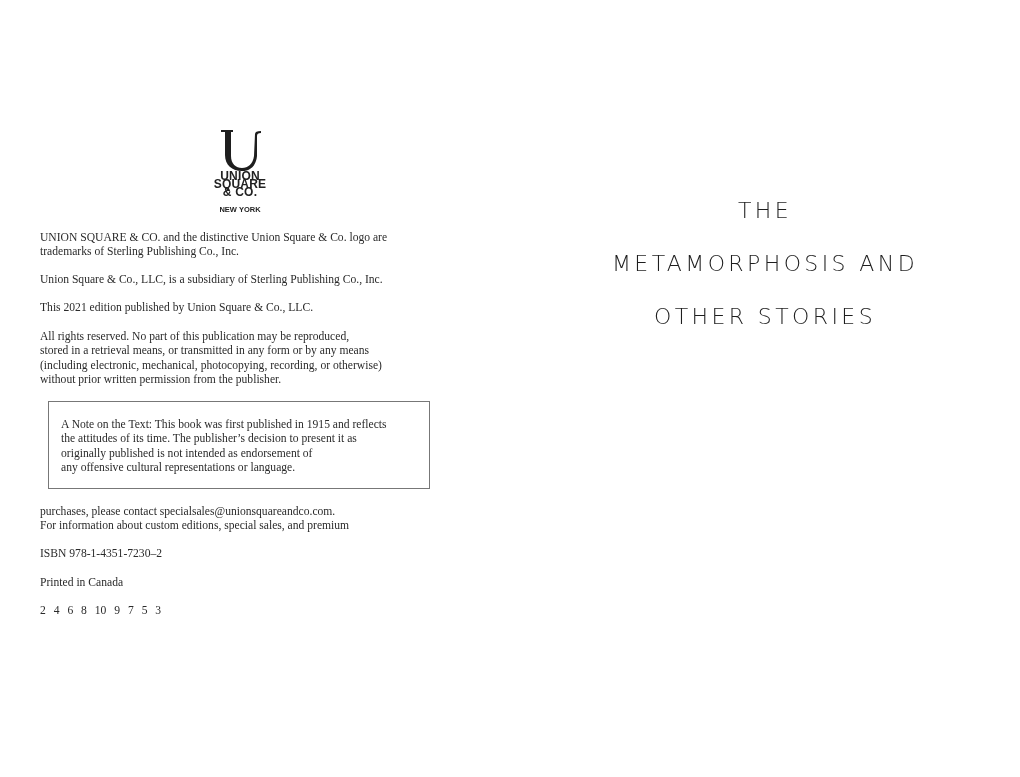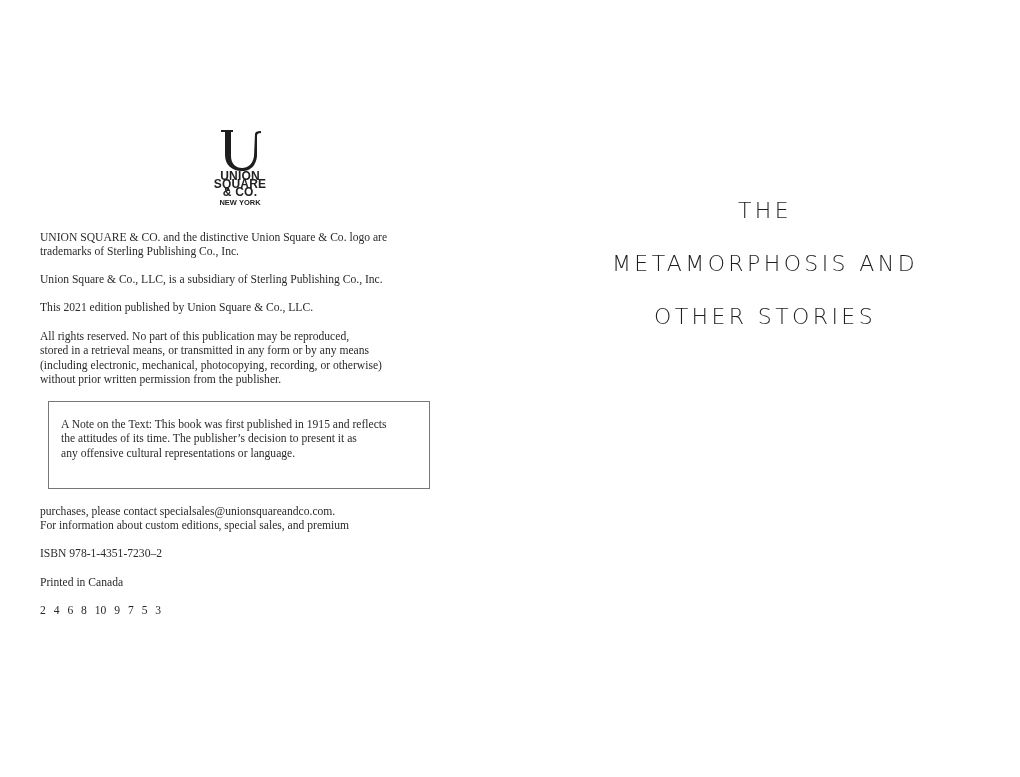--- a/index.html
+++ b/index.html
@@ -2,21 +2,21 @@
 <html><head>
 <meta charset="utf-8">
 <style>
   html, body { margin:0; padding:0; background:#ffffff; }
   body { width:1020px; height:777px; position:relative; overflow:hidden; color:#2a2a2a; }
   .page-left { position:absolute; left:0; top:0; width:510px; height:777px; }
   .page-right { position:absolute; left:510px; top:12px; width:510px; height:777px;margin-top:7px; }
   .logo { position:absolute; left:190px; top:128px; width:100px; text-align:center; }
   .logo-u { display:block; margin:0 auto; width:46px; height:44px; }
   .logo-line { font-family:"Liberation Sans", sans-serif; font-weight:bold; font-size:12px; line-height:8px; color:#222; letter-spacing:0.2px; }
-  .logo-city { font-family:"Liberation Sans", sans-serif; font-weight:bold; font-size:7.5px; color:#222; margin-top:2px; }
+  .logo-city { font-family:"Liberation Sans", sans-serif; font-weight:bold; font-size:7.5px; color:#222; margin-top:9px; }
   .serif { font-family:"Liberation Serif", serif; font-size:11.6px; line-height:14.3px; color:#2a2a2a; text-align:left; }
   .block { position:absolute; left:40px; width:400px; }
   .note-box { position:absolute; left:48px; top:401px; width:382px; height:88px; border:1px solid #777; box-sizing:border-box; }
   .note-box .serif { position:absolute; left:12px; right:0; top:16px; }
   .title { position:absolute; left:0; width:100%; text-align:center; font-family:"DejaVu Sans", sans-serif; font-weight:300; font-size:22px; letter-spacing:3.4px; color:#1e1e1e; }
   .print-line { word-spacing:5px; }
 </style>
 </head>
 <body>
 
@@ -45,20 +45,21 @@
     <div>All rights reserved. No part of this publication may be reproduced,</div>
     <div>stored in a retrieval means, or transmitted in any form or by any means</div>
     <div>(including electronic, mechanical, photocopying, recording, or otherwise)</div>
     <div>without prior written permission from the publisher.</div>
   </div>
 
   <div class="note-box">
     <div class="serif">
       <div>A Note on the Text: This book was first published in 1915 and reflects</div>
       <div>the attitudes of its time. The publisher’s decision to present it as</div>
+      <div>originally published is not intended as endorsement of</div>
       <div>any offensive cultural representations or language.</div>
     </div>
   </div>
 
   <div class="block serif" style="top:505px;">
     <div>purchases, please contact specialsales@unionsquareandco.com.</div>
     <div>For information about custom editions, special sales, and premium</div>
   </div>
 
   <div class="block serif" style="top:547px;">ISBN 978-1-4351-7230–2</div>

